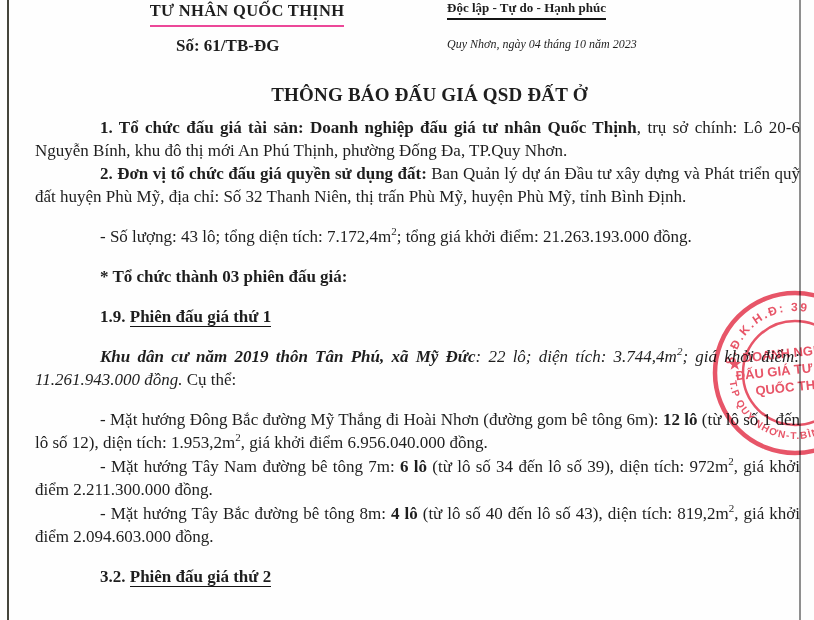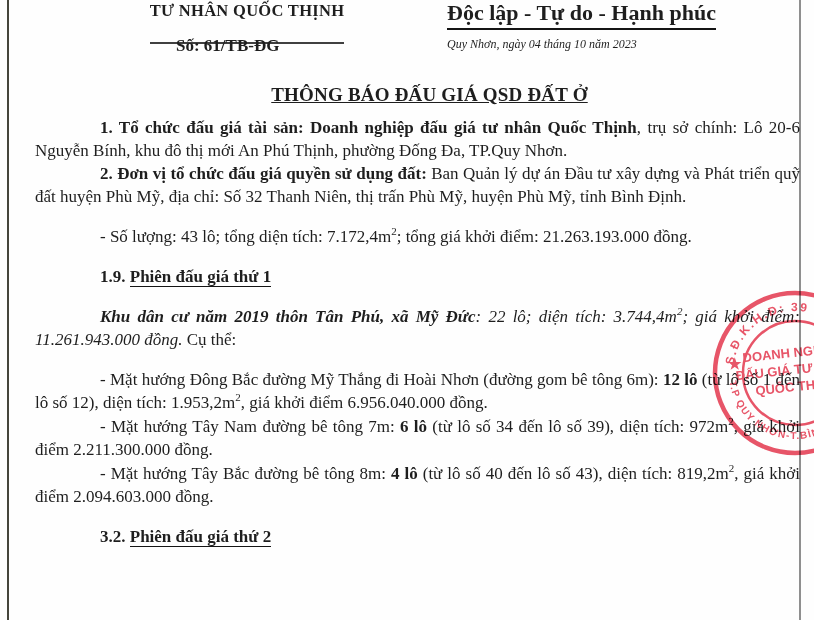--- a/index.html
+++ b/index.html
@@ -11,28 +11,28 @@
     font-family:"Liberation Serif", serif;
     color:#1e1e1e;
   }
   
   .scan-line-left{position:absolute;left:7px;top:0;width:2px;height:620px;background:#45453c;}
   .scan-line-right{position:absolute;left:799px;top:0;width:2px;height:620px;background:#8f8f8f;}
 
   
   .org-line{position:absolute;left:140px;top:1px;width:214px;text-align:center;
     font-weight:bold;font-size:16.5px;letter-spacing:.3px;}
-  .org-line span{display:inline-block;border-bottom:2px solid #404040;padding-bottom:21px;}
+  .org-line span{display:inline-block;border-bottom:2px solid #ec4899;padding-bottom:4px;}
   .doc-number{position:absolute;left:176px;top:36px;font-size:17px;font-weight:bold;}
-  .motto{position:absolute;left:447px;top:0;font-weight:bold;font-size:22px;}
+  .motto{position:absolute;left:447px;top:0;font-weight:bold;font-size:13px;}
   .motto span{display:inline-block;border-bottom:2px solid #141414;padding-bottom:2px;}
   .place-date{position:absolute;left:447px;top:37px;font-style:italic;font-size:12px;}
 
   .doc-title{position:absolute;left:35px;right:14px;top:84px;text-align:center;
-    font-weight:bold;font-size:19px;transform:translateX(12px);letter-spacing:.2px;text-decoration:underline;}
+    font-weight:bold;font-size:19px;transform:translateX(12px);letter-spacing:.2px;}
 
   
   .body{position:absolute;left:35px;top:116px;width:765px;font-size:17px;line-height:23px;}
   .body p{margin:0;text-align:justify;text-indent:65px;}
   .body p.m2{margin-top:17px;}
   .body p.m1{margin-top:1px;}
   b{font-weight:bold;}
   .it{font-style:italic;}
   .bi{font-style:italic;font-weight:bold;}
   .up{font-style:normal;font-weight:normal;}
@@ -64,20 +64,21 @@
 
   <div class="body">
 
     <p><b>1. Tổ chức đấu giá tài sản: Doanh nghiệp đấu giá tư nhân Quốc Thịnh</b><span>, trụ sở chính: Lô 20-6 Nguyễn Bính, khu đô thị mới An Phú Thịnh, phường Đống Đa, TP.Quy Nhơn.</span></p>
 
     <p><b>2. Đơn vị tổ chức đấu giá quyền sử dụng đất:</b><span> Ban Quản lý dự án Đầu tư xây dựng và Phát triển quỹ đất huyện Phù Mỹ, địa chỉ: Số 32 Thanh Niên, thị trấn Phù Mỹ, huyện Phù Mỹ, tỉnh Bình Định.</span></p>
 
 
     <p class="m2"><span>- Số lượng: 43 lô; tổng diện tích: 7.172,4m</span><sup class="sup">2</sup><span>; tổng giá khởi điểm: 21.263.193.000 đồng.</span></p>
 
+    <p class="m2"><b>* Tổ chức thành 03 phiên đấu giá:</b></p>
 
     <p class="m2"><b>1.9. </b><b class="u">Phiên đấu giá thứ 1</b></p>
 
     <p class="m2"><span class="bi">Khu dân cư năm 2019 thôn Tân Phú, xã Mỹ Đức</span><span class="it">: 22 lô; diện tích: 3.744,4m</span><sup class="sup it">2</sup><span class="it">; giá khởi điểm: 11.261.943.000 đồng. </span><span class="up">Cụ thể:</span></p>
 
     <p class="m2"><span>- Mặt hướng Đông Bắc đường Mỹ Thắng đi Hoài Nhơn (đường gom bê tông 6m): </span><b>12 lô</b><span> (từ lô số 1 đến lô số 12), diện tích: 1.953,2m</span><sup class="sup">2</sup><span>, giá khởi điểm 6.956.040.000 đồng.</span></p>
 
     <p class="m1"><span>- Mặt hướng Tây Nam đường bê tông 7m: </span><b>6 lô</b><span> (từ lô số 34 đến lô số 39), diện tích: 972m</span><sup class="sup">2</sup><span>, giá khởi điểm 2.211.300.000 đồng.</span></p>
 
     <p class="m1"><span>- Mặt hướng Tây Bắc đường bê tông 8m: </span><b>4 lô</b><span> (từ lô số 40 đến lô số 43), diện tích: 819,2m</span><sup class="sup">2</sup><span>, giá khởi điểm 2.094.603.000 đồng.</span></p>

